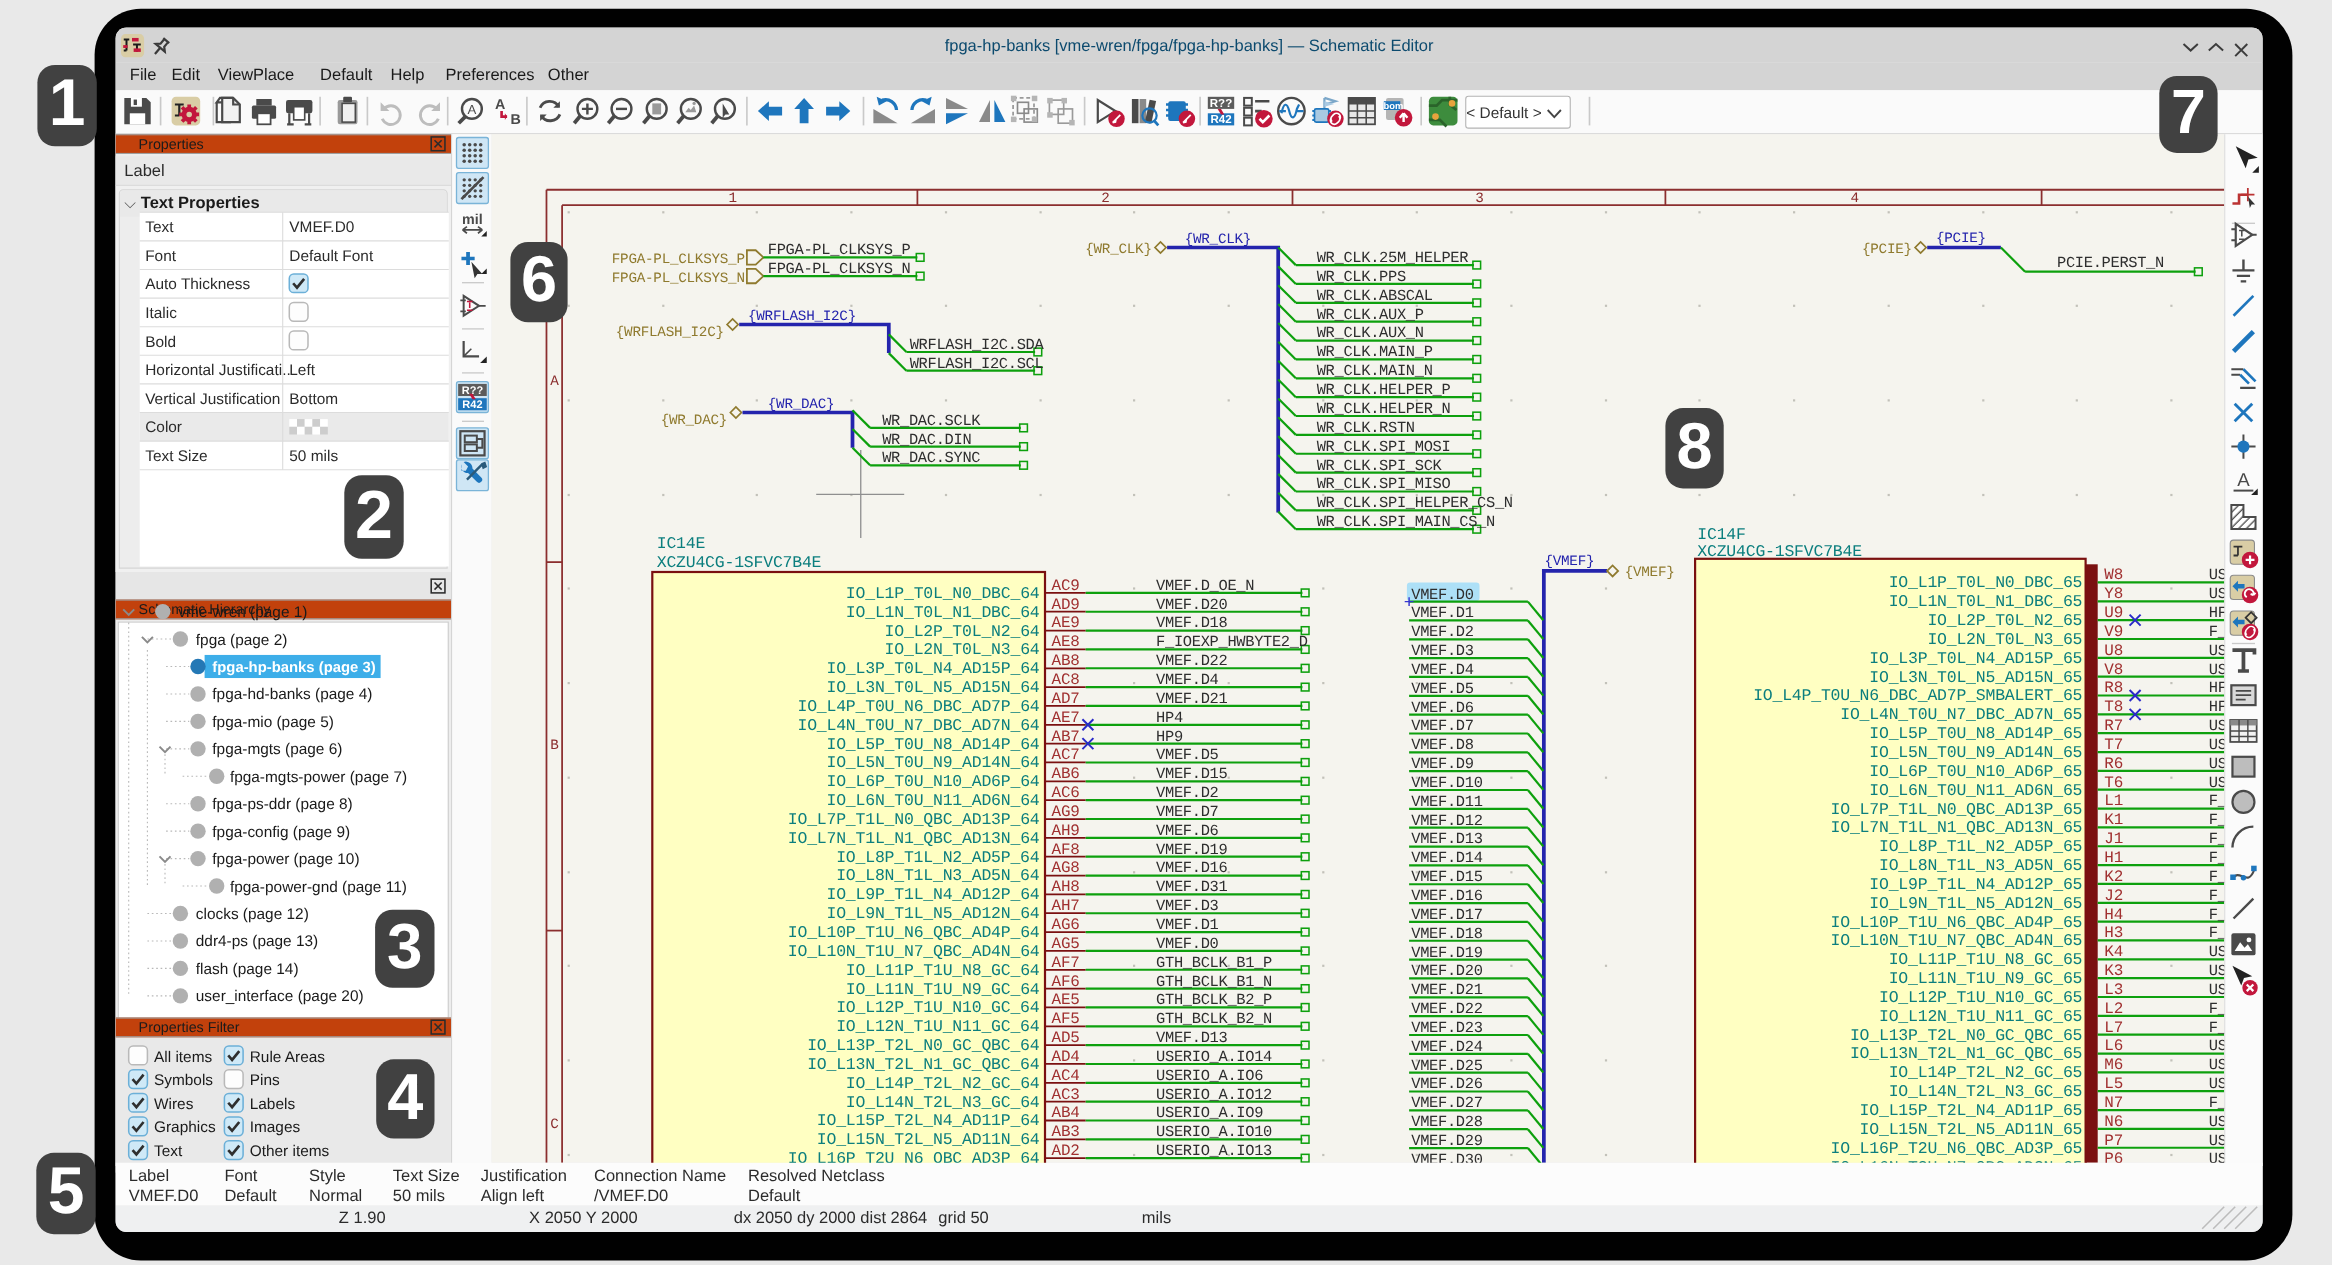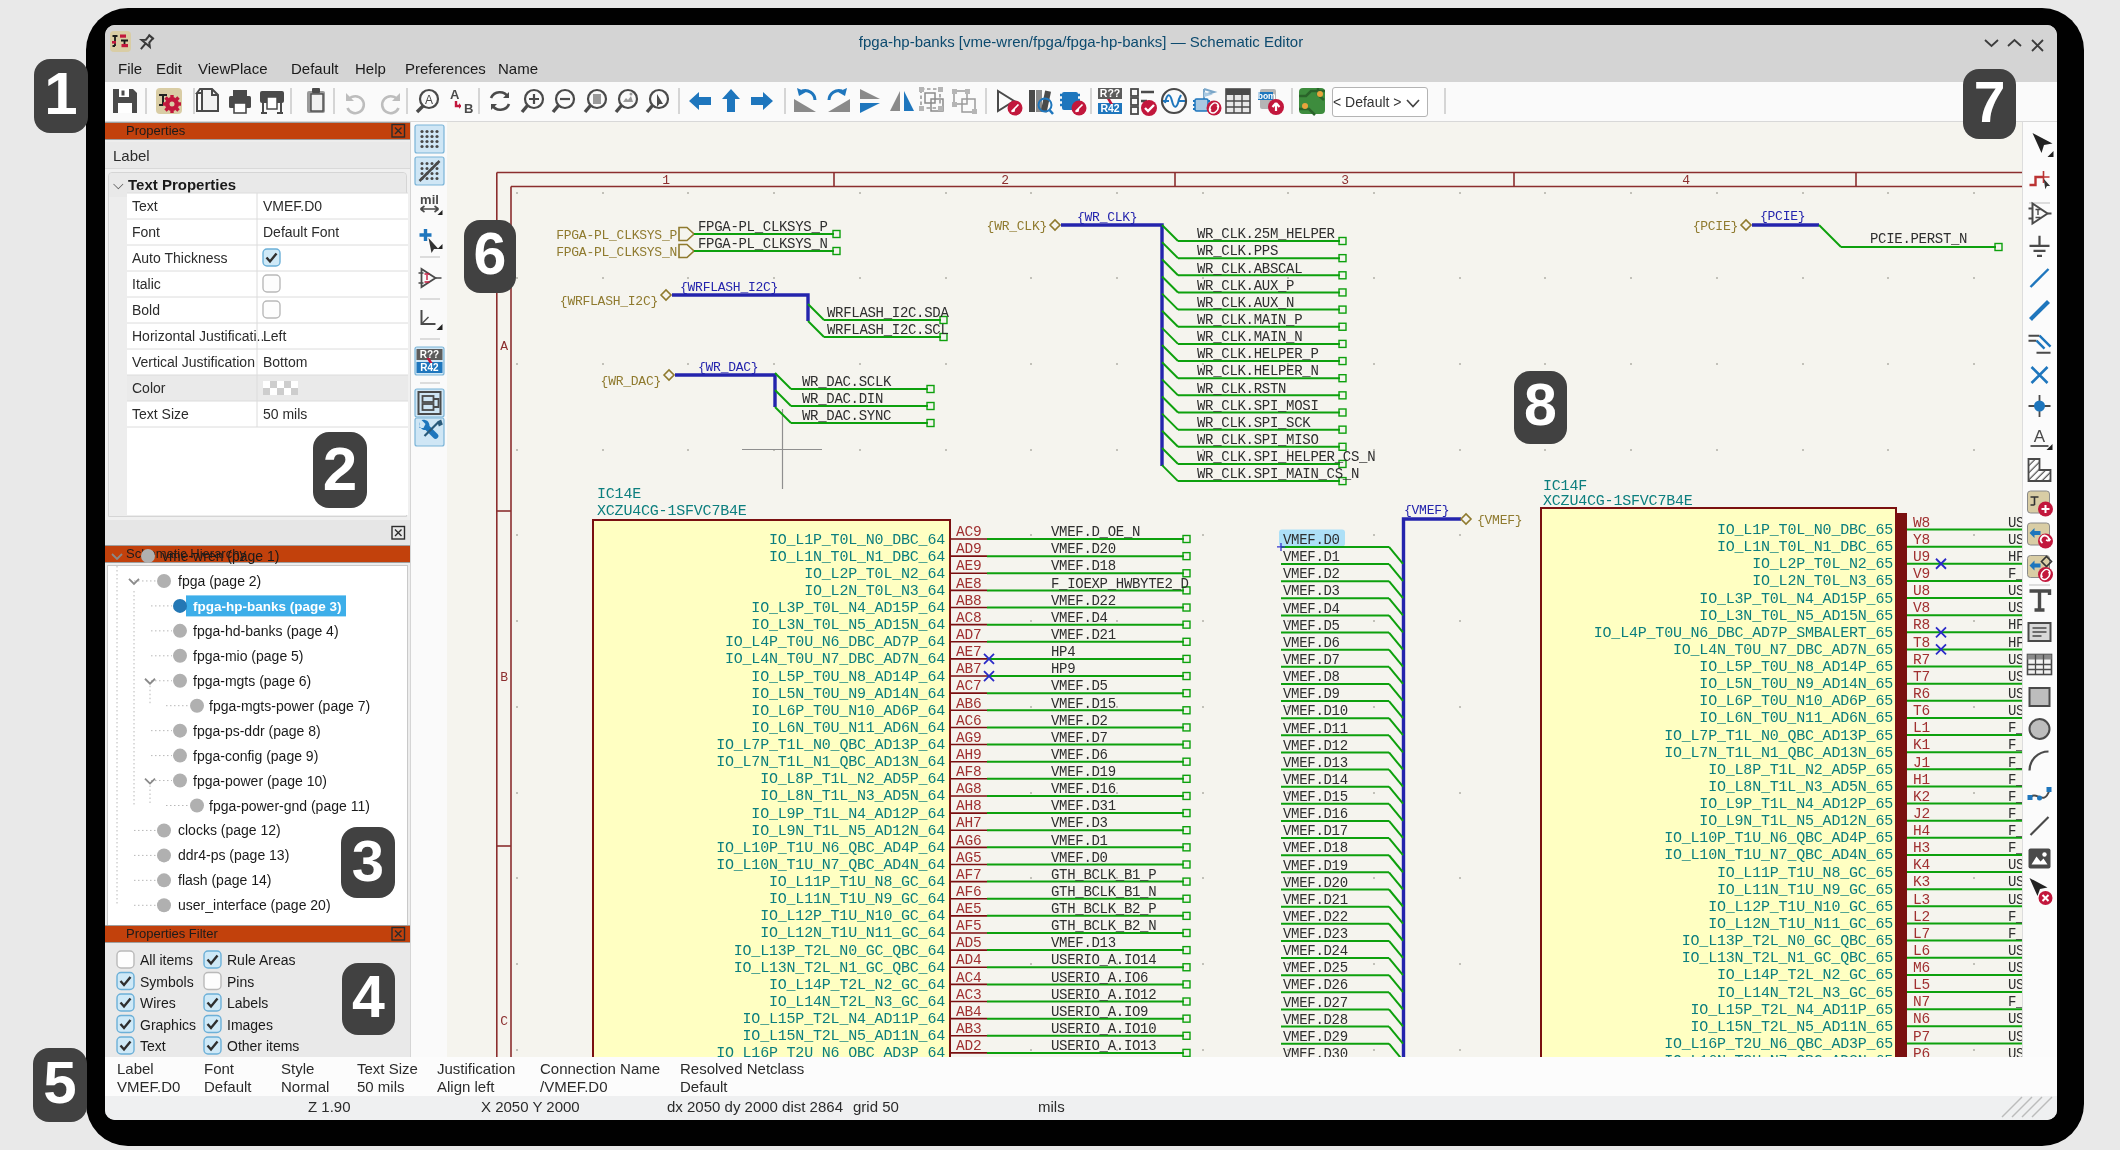--- a/index.html
+++ b/index.html
@@ -30,21 +30,21 @@
       <div id="title">fpga-hp-banks [vme-wren/fpga/fpga-hp-banks] — Schematic Editor</div>
     </div>
  <div id="menubar">
       <span style="left:13px;">File</span>
 <span style="left:51px;">Edit</span>
 <span style="left:93px;text-align:center;">View</span>
 <span style="left:125px;">Place</span>
 <span style="left:186px;">Default</span>
 <span style="left:250px;">Help</span>
 <span style="left:300px;">Preferences</span>
-<span style="left:393px;">Name</span>
+<span style="left:393px;">Other</span>
     </div>
  <div id="toolbar">
       <div id="combo">&lt; Default &gt; </div>
     </div>
  <div id="main">
   <div id="props">
     <div class="ptitle" style="top:0;">Properties</div>
     <div style="position:absolute;left:0;top:19.5px;width:305px;height:27px;background:#e9e9e9;border-bottom:1px solid #d9d9d9;font-size:15px;color:#2b2b2b;padding:5px 0 0 8px;">Label</div>
     <div style="position:absolute;left:0;top:46.5px;width:305px;height:351px;background:#f0f0f0;"></div>
     <div style="position:absolute;left:3px;top:50px;width:299px;height:345px;background:#ededed;border:1px solid #d5d5d5;border-radius:4px 4px 0 0;"></div>

